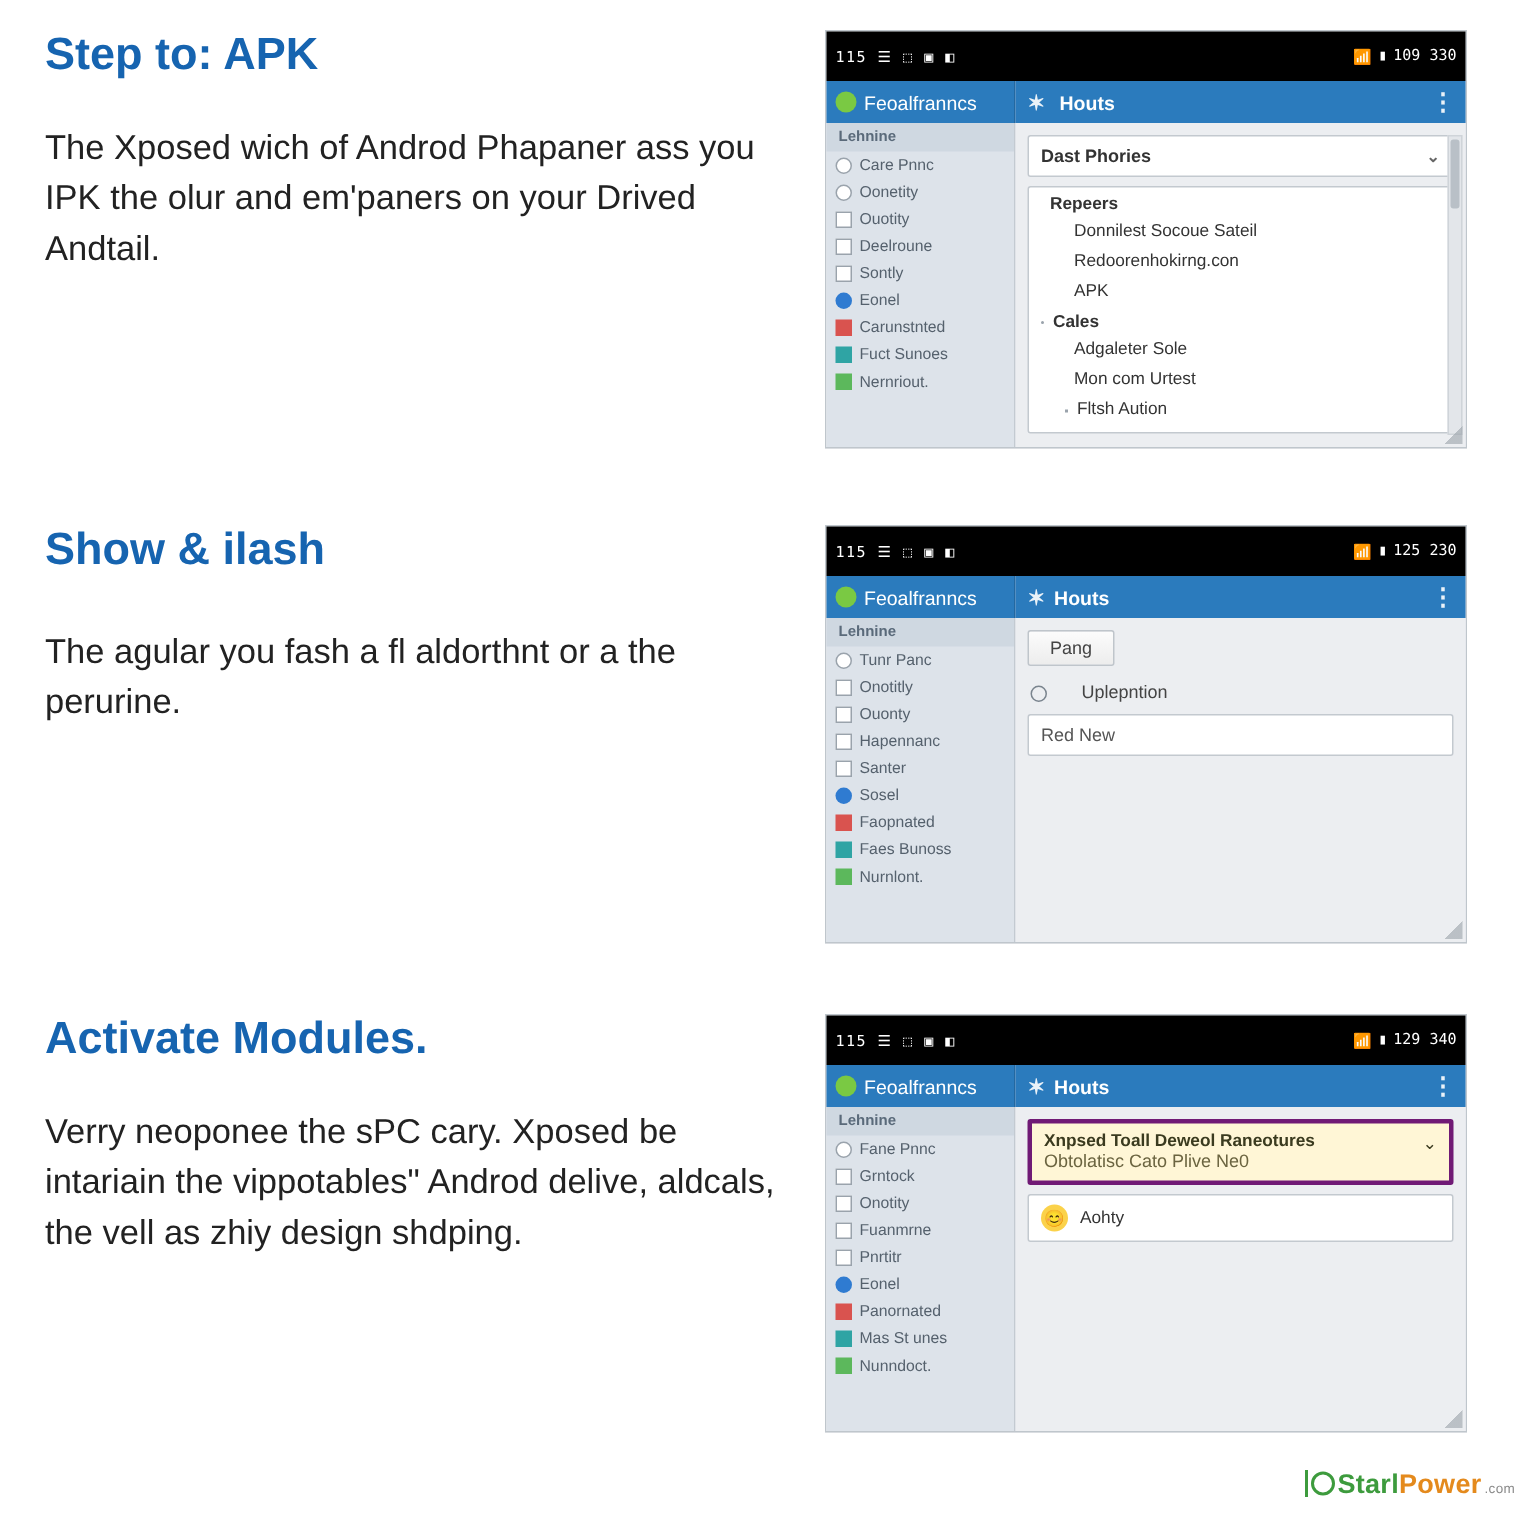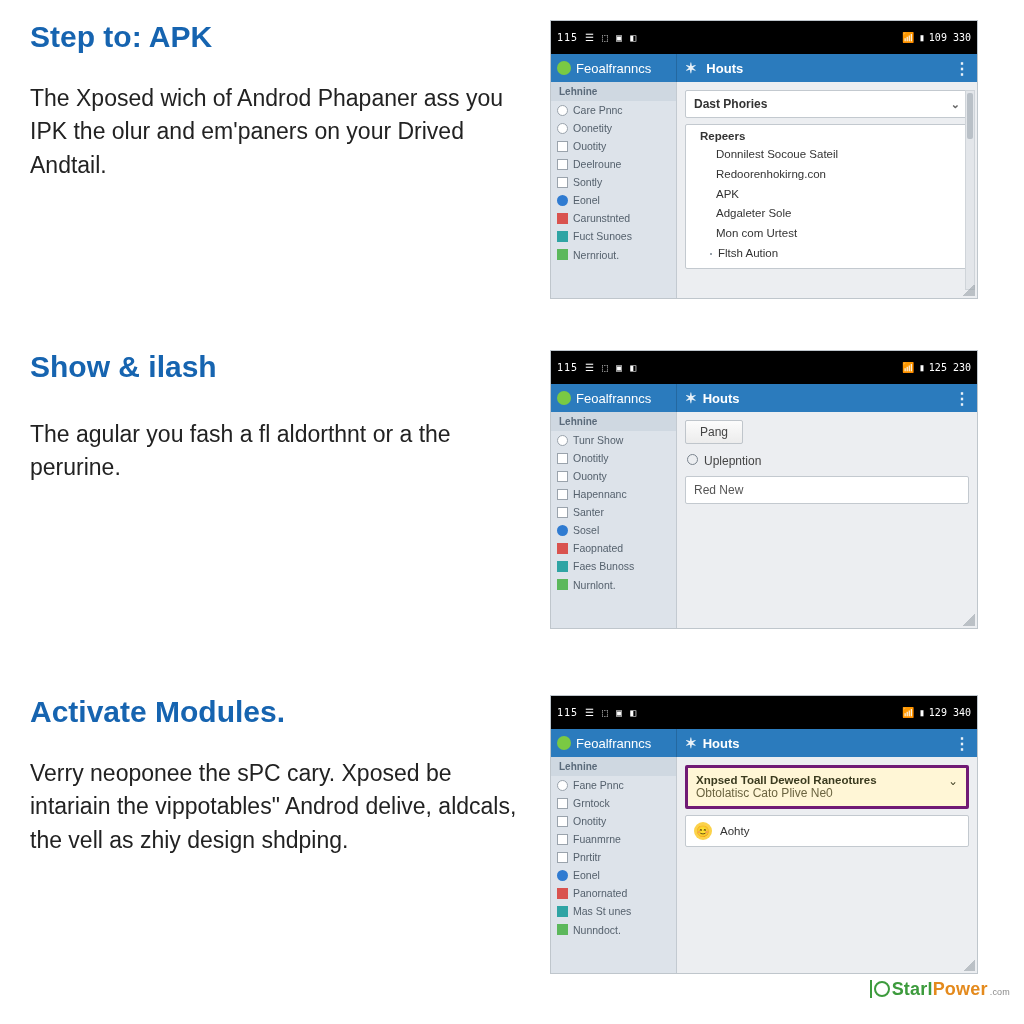--- a/index.html
+++ b/index.html
@@ -1,21 +1,21 @@
 <!DOCTYPE html>
 <html><head>
 <meta charset="utf-8">
 <style>
   * { box-sizing: border-box; margin: 0; padding: 0; }
   body { font-family: Arial, Helvetica, sans-serif; background: #fff; width: 1024px; height: 1024px; position: relative; overflow: hidden; }
 
   .row { display: flex; align-items: flex-start; }
   .row1 { position: absolute; left: 30px; top: 20px; width: 964px; }
   .row2 { position: absolute; left: 30px; top: 350px; width: 964px; }
-  .row3 { position: absolute; left: 30px; top: 695px; width: 964px; }
+  .row3 { position: absolute; left: 30px; top: 676px; width: 964px; }
 
   .textcol { width: 520px; padding-right: 30px; }
   .heading { color: #1664b0; font-size: 30px; font-weight: 700; margin-bottom: 28px; }
   .body { color: #222; font-size: 23px; line-height: 1.45; }
 
   
   .shot { width: 428px; border: 1px solid #bfc6cc; background: #e9ecef; }
   .statusbar { background: #000; color: #fff; font-size: 10px; height: 33px; display: flex; align-items: center; justify-content: space-between; padding: 0 6px; font-family: monospace; }
   .statusbar .leftside { letter-spacing: 1px; }
   .statusbar .rightside { display: flex; align-items: center; gap: 4px; }
@@ -37,21 +37,21 @@
   .chip .chev { font-size: 11px; color: #666; }
   .listbox { background: #fff; border: 1px solid #c3c9cf; border-radius: 2px; margin-top: 6px; font-size: 11.5px; color: #333; padding-bottom: 4px; }
   .listbox .grp { font-weight: 700; padding: 5px 8px 3px 8px; display:flex; align-items:center; gap:6px; }
   .listbox .li { padding: 3px 8px 3px 24px; display:flex; align-items:center; gap:6px; line-height:1.2; }
   .scrolltrack { position:absolute; right:2px; top:8px; bottom:8px; width:10px; background:#e3e6ea; border:1px solid #cfd4d9;}
   .scrollthumb { position:absolute; top:2px; left:1px; right:1px; height:46px; background:#b9c0c7; border-radius:2px;}
   .resize { position:absolute; right:2px; bottom:2px; width:12px; height:12px; background: linear-gradient(135deg, transparent 50%, #9aa2a9 50%); opacity:.6;}
 
   
   .btnlike { display:inline-block; background: linear-gradient(#fcfcfc,#ececec); border:1px solid #bfc5cb; border-radius:2px; font-size:12px; padding:4px 14px; color:#444;}
-  .radio-row { display:flex; align-items:flex-start; gap:6px; font-size:12px; color:#444; margin:10px 0 8px 2px;}
+  .radio-row { display:flex; align-items:flex-end; gap:23px; font-size:12px; color:#444; margin:10px 0 8px 2px;}
   .radiodot { width:11px; height:11px; border:1.5px solid #7a848e; border-radius:50%;}
   .textfield { background:#fff; border:1px solid #c3c9cf; border-radius:2px; font-size:12px; padding:6px 8px; color:#555;}
 
   
   .notice { background:#fff6d6; border:3px solid #701a75; border-radius:2px; font-size:11.5px; padding:6px 8px; color:#3b3b1f; display:flex; justify-content:space-between; align-items:flex-start; gap:8px;}
   .notice .ntitle{ font-weight:700; display:block;}
   .notice .nsub{ color:#6b6440; font-size:12px;}
   .face { width:18px; height:18px; border-radius:50%; background:#fbd24a; display:inline-flex; align-items:center; justify-content:center; font-size:11px;}
 
   
@@ -158,20 +158,24 @@
               <span>Donnilest Socoue Sateil</span>
             </div>
           <div class="li">
               <span class="ic sq-blue"></span>
               <span>Redoorenhokirng.con</span>
             </div>
           <div class="li">
               <span class="ic sq-orange"></span>
               <span>APK</span>
             </div>
+          <div class="grp">
+              <span class="ic circ outline"></span>
+              <span>Cales</span>
+            </div>
           <div class="li">
               <span class="ic sq-grey"></span>
               <span>Adgaleter Sole</span>
             </div>
           <div class="li">
               <span class="ic sq-grey"></span>
               <span>Mon com Urtest</span>
             </div>
           <div class="li">
               <span class="ic outline"></span>
@@ -210,21 +214,21 @@
       <div class="appbar-right">
         <span><span class="backsym">✶</span><span>Houts</span></span>
         <span class="kebab">⋮</span>
       </div>
     </div>
     <div class="panes">
       <div class="sidebar">
         <div class="sechead">Lehnine</div>
         <div class="item">
             <span class="ic circ outline"></span>
-            <span>Tunr Show</span>
+            <span>Tunr Panc</span>
           </div>
         <div class="item">
             <span class="ic outline"></span>
             <span>Onotitly</span>
           </div>
         <div class="item">
             <span class="ic outline"></span>
             <span>Ouonty</span>
           </div>
         <div class="item">

